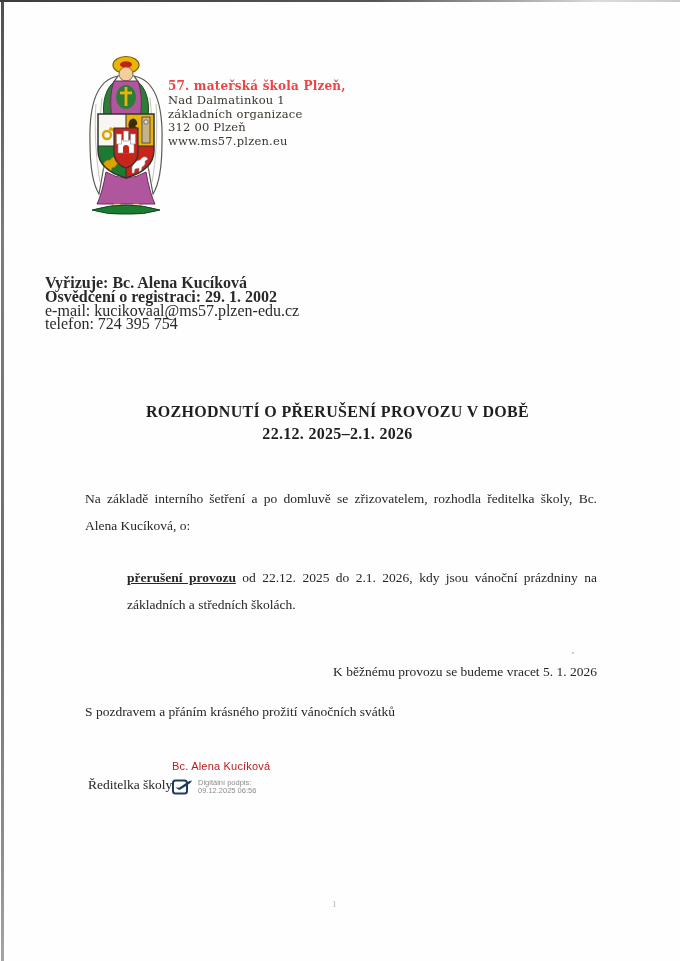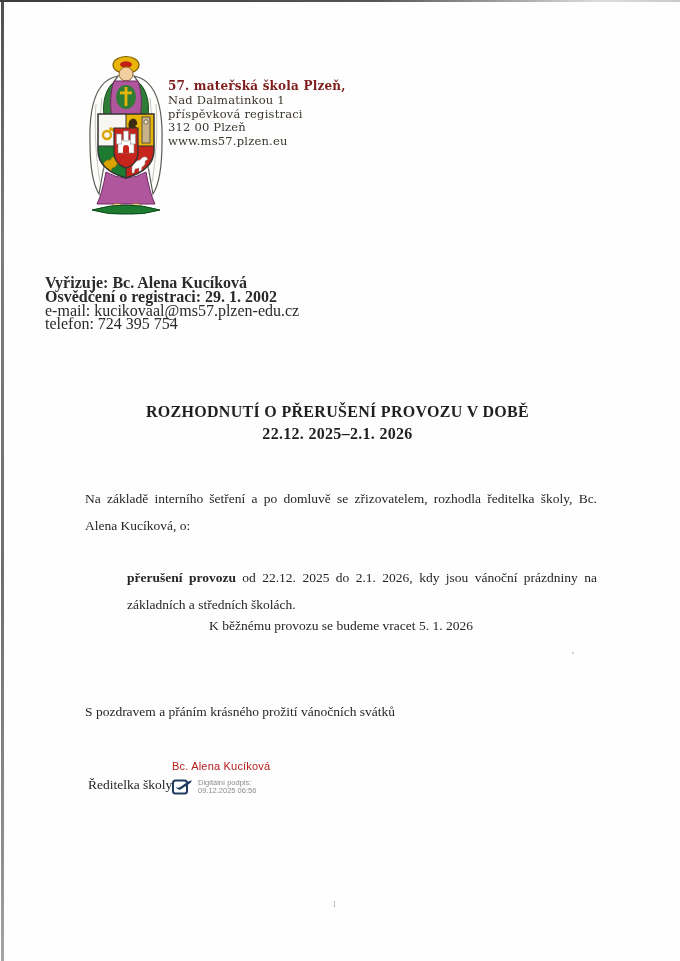--- a/index.html
+++ b/index.html
@@ -23,21 +23,21 @@
   .speck{position:absolute;width:2px;height:2px;border-radius:50%;background:#bdbdbd;}
 
   
   .crest{position:absolute;left:84px;top:54px;width:84px;height:162px;}
   .school-info{
     position:absolute;left:168px;top:80px;
     font-family:"DejaVu Serif", serif;
     font-size:11.5px;line-height:13.8px;color:#3b362e;
     letter-spacing:.2px;
   }
-  .school-name{font-weight:bold;font-size:12px;color:#7f1d1d;}
+  .school-name{font-weight:bold;font-size:12px;color:#ef4444;}
 
   .district-logo{position:absolute;left:441px;top:62px;width:140px;height:28px;}
   .district-label{
     position:absolute;left:0;top:3px;width:50px;text-align:right;
     font-family:"Liberation Sans", sans-serif;font-weight:bold;
     font-size:10.5px;line-height:11.5px;color:#f0a318;
   }
   .district-badge{position:absolute;left:52px;top:1px;width:82px;height:27px;}
   .district-badge svg{position:absolute;left:0;top:0;}
   .badge-text{
@@ -60,23 +60,23 @@
   }
 
   
   .body-par{
     position:absolute;left:85px;width:512px;
     font-size:13.5px;line-height:27px;color:#262626;
     text-align:justify;margin:0;
   }
   .p1{top:485px;}
   .p2{top:564px;padding-left:42px;width:470px;}
-  .p3{top:612px;text-align:center;}
+  .p3{top:658px;text-align:right;}
   .p4{top:698px;text-align:left;}
-  .bold-run{font-weight:bold;}
+  .bold-run{font-weight:bold;text-decoration:underline;}
 
   
   .sig-name{
     position:absolute;left:172px;top:760px;
     font-family:"Liberation Sans", sans-serif;font-weight:normal;
     font-size:11px;color:#b91c1c;letter-spacing:.2px;
   }
   .sig-role{position:absolute;left:88px;top:777px;font-size:13.5px;color:#262626;}
   .sig-icon{position:absolute;left:172px;top:778px;width:21px;height:17px;}
   .sig-digital{
@@ -152,21 +152,21 @@
 
       <ellipse cx="33" cy="152" rx="5" ry="2.6" fill="#f3cf9f" stroke="#8a6a30" stroke-width="0.8"></ellipse>
       <ellipse cx="52" cy="152" rx="5" ry="2.6" fill="#f3cf9f" stroke="#8a6a30" stroke-width="0.8"></ellipse>
       <path d="M8,156 Q42,146 76,156 Q60,161 42,160 Q24,161 8,156 Z" fill="#1d7a31" stroke="#0c4a1a" stroke-width="1"></path>
     </svg>
   </div>
 
   <div class="school-info">
     <div class="school-name">57. mateřská škola Plzeň,</div>
     <div>Nad Dalmatinkou 1</div>
-    <div>příspěvková registraci</div>
+    <div>základních organizace</div>
     <div>312 00 Plzeň</div>
     <div>www.ms57.plzen.eu</div>
   </div>
 
 
   <div class="contact">
     <div class="contact-line bold">Vyřizuje: Bc. Alena Kucíková</div>
     <div class="contact-line bold">Osvědčení o registraci: 29. 1. 2002</div>
     <div class="contact-line">e-mail: kucikovaal@ms57.plzen-edu.cz</div>
     <div class="contact-line">telefon: 724 395 754</div>

